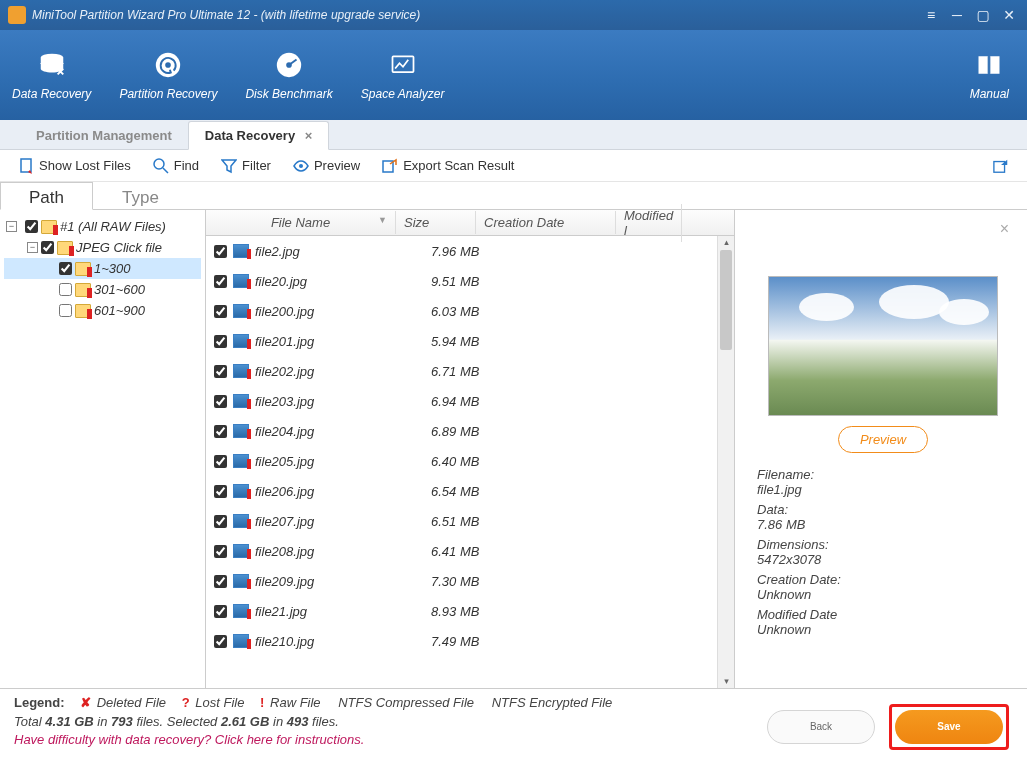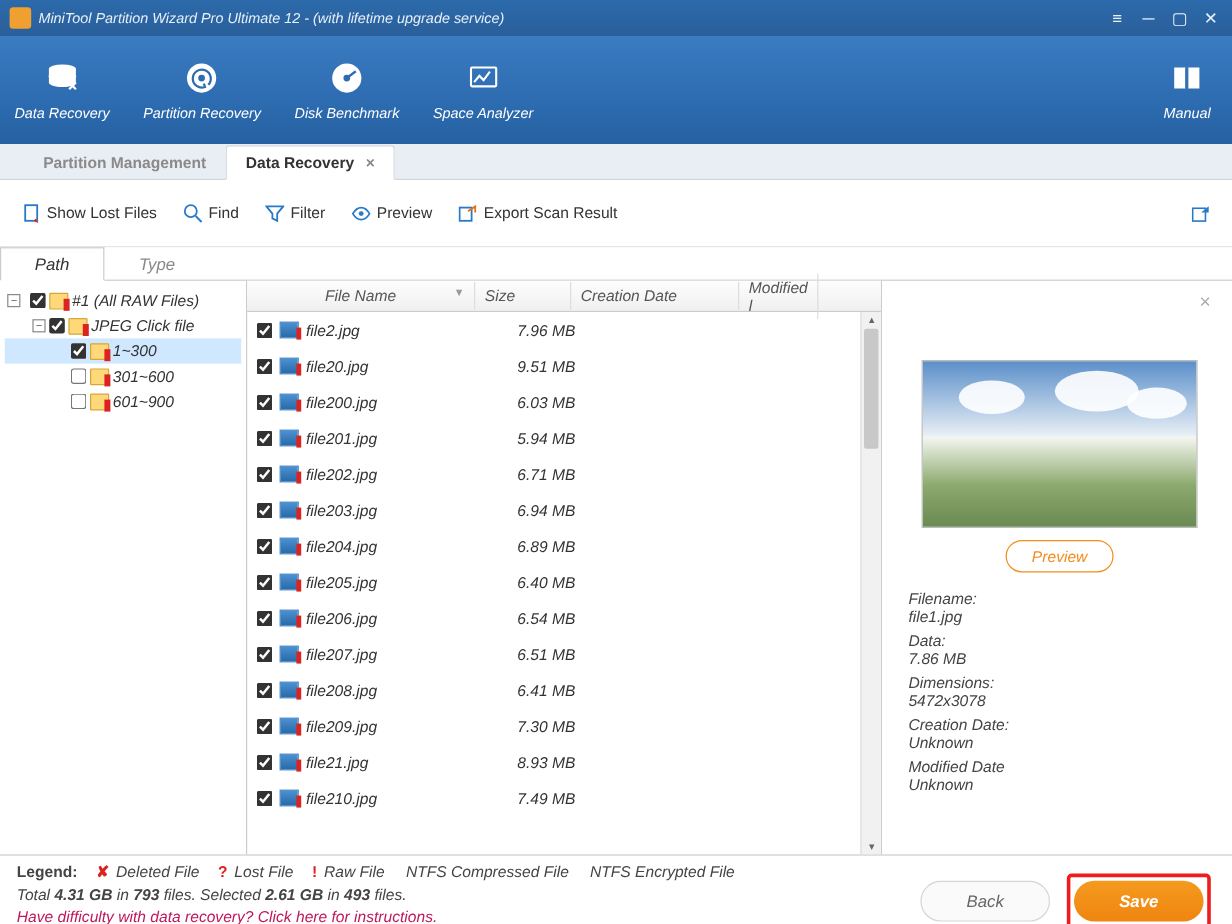--- a/index.html
+++ b/index.html
@@ -19,28 +19,28 @@
 .tool-item svg { fill: #fff; }
 .tool-spacer { flex: 1; }
 
 
 .tabs-row { height: 30px; background: #e9eef5; display: flex; align-items: flex-end; border-bottom: 1px solid #d0d5dc; padding-left: 20px; }
 .tab { padding: 6px 16px; font-size: 13px; color: #8a8a8a; font-weight: bold; cursor: pointer; }
 .tab.active { background: #fff; border: 1px solid #d0d5dc; border-bottom: 1px solid #fff; border-radius: 3px 3px 0 0; color: #333; font-weight: bold; margin-bottom: -1px; }
 .tab .close { margin-left: 6px; color: #888; }
 
 
-.action-bar { height: 56px; display: flex; align-items: center; padding: 0 18px; gap: 22px; border-bottom: 1px solid #e5e5e5; }
+.action-bar { height: 32px; display: flex; align-items: center; padding: 0 18px; gap: 22px; border-bottom: 1px solid #e5e5e5; }
 .act { display: flex; align-items: center; gap: 5px; color: #333; font-size: 13px; cursor: pointer; }
 .act svg { width: 16px; height: 16px; }
 .act-spacer { flex: 1; }
 
 
 .sec-tabs { height: 28px; display: flex; border-bottom: 1px solid #ccc; }
-.sec-tab { padding: 5px 28px; font-size: 14px; font-style: italic; color: #888; cursor: pointer; border: 1px solid transparent; }
+.sec-tab { padding: 5px 28px; font-size: 17px; color: #888; cursor: pointer; border: 1px solid transparent; }
 .sec-tab.active { background: #fff; border: 1px solid #ccc; border-bottom: 1px solid #fff; color: #333; margin-bottom: -1px; }
 
 
 .main { display: flex; height: 478px; }
 
 
 .tree { width: 206px; border-right: 1px solid #ccc; padding: 6px 4px; font-style: italic; font-size: 13px; }
 .tree-row { display: flex; align-items: center; padding: 3px 2px; gap: 3px; white-space: nowrap; }
 .tree-row.selected { background: #cfe8ff; }
 .tree-toggle { width: 11px; height: 11px; border: 1px solid #888; display: flex; align-items: center; justify-content: center; font-size: 9px; line-height: 1; color: #555; }
@@ -85,21 +85,21 @@
 .footer-left { flex: 1; font-style: italic; font-size: 13px; color: #444; }
 .legend { margin-bottom: 4px; }
 .legend b { font-weight: bold; font-style: normal; }
 .legend .sym { font-weight: bold; font-style: normal; margin: 0 2px 0 12px; }
 .legend .sym.x { color: #d22; }
 .legend .sym.q { color: #d22; }
 .legend .sym.e { color: #d22; }
 .stats { margin-bottom: 3px; }
 .help-link { color: #be185d; cursor: pointer; }
 .footer-right { display: flex; align-items: center; gap: 14px; padding-right: 4px; }
-.btn { width: 108px; height: 34px; border-radius: 18px; display: flex; align-items: center; justify-content: center; font-style: italic; font-size: 14px; cursor: pointer; }
+.btn { width: 108px; height: 34px; border-radius: 18px; display: flex; align-items: center; justify-content: center; font-size: 10px; cursor: pointer; }
 .btn.back { border: 1px solid #d5d5d5; background: #fafafa; color: #666; }
 .btn.save { background: linear-gradient(#f59a1f,#ef8510); color: #fff; font-weight: 600; }
 .save-hl { border: 3px solid #ee1c1c; padding: 3px; border-radius: 4px; }
 
 input[type=checkbox] { width: 13px; height: 13px; accent-color: #333; }
 </style>
 </head>
 <body>
 
 <div class="titlebar">

